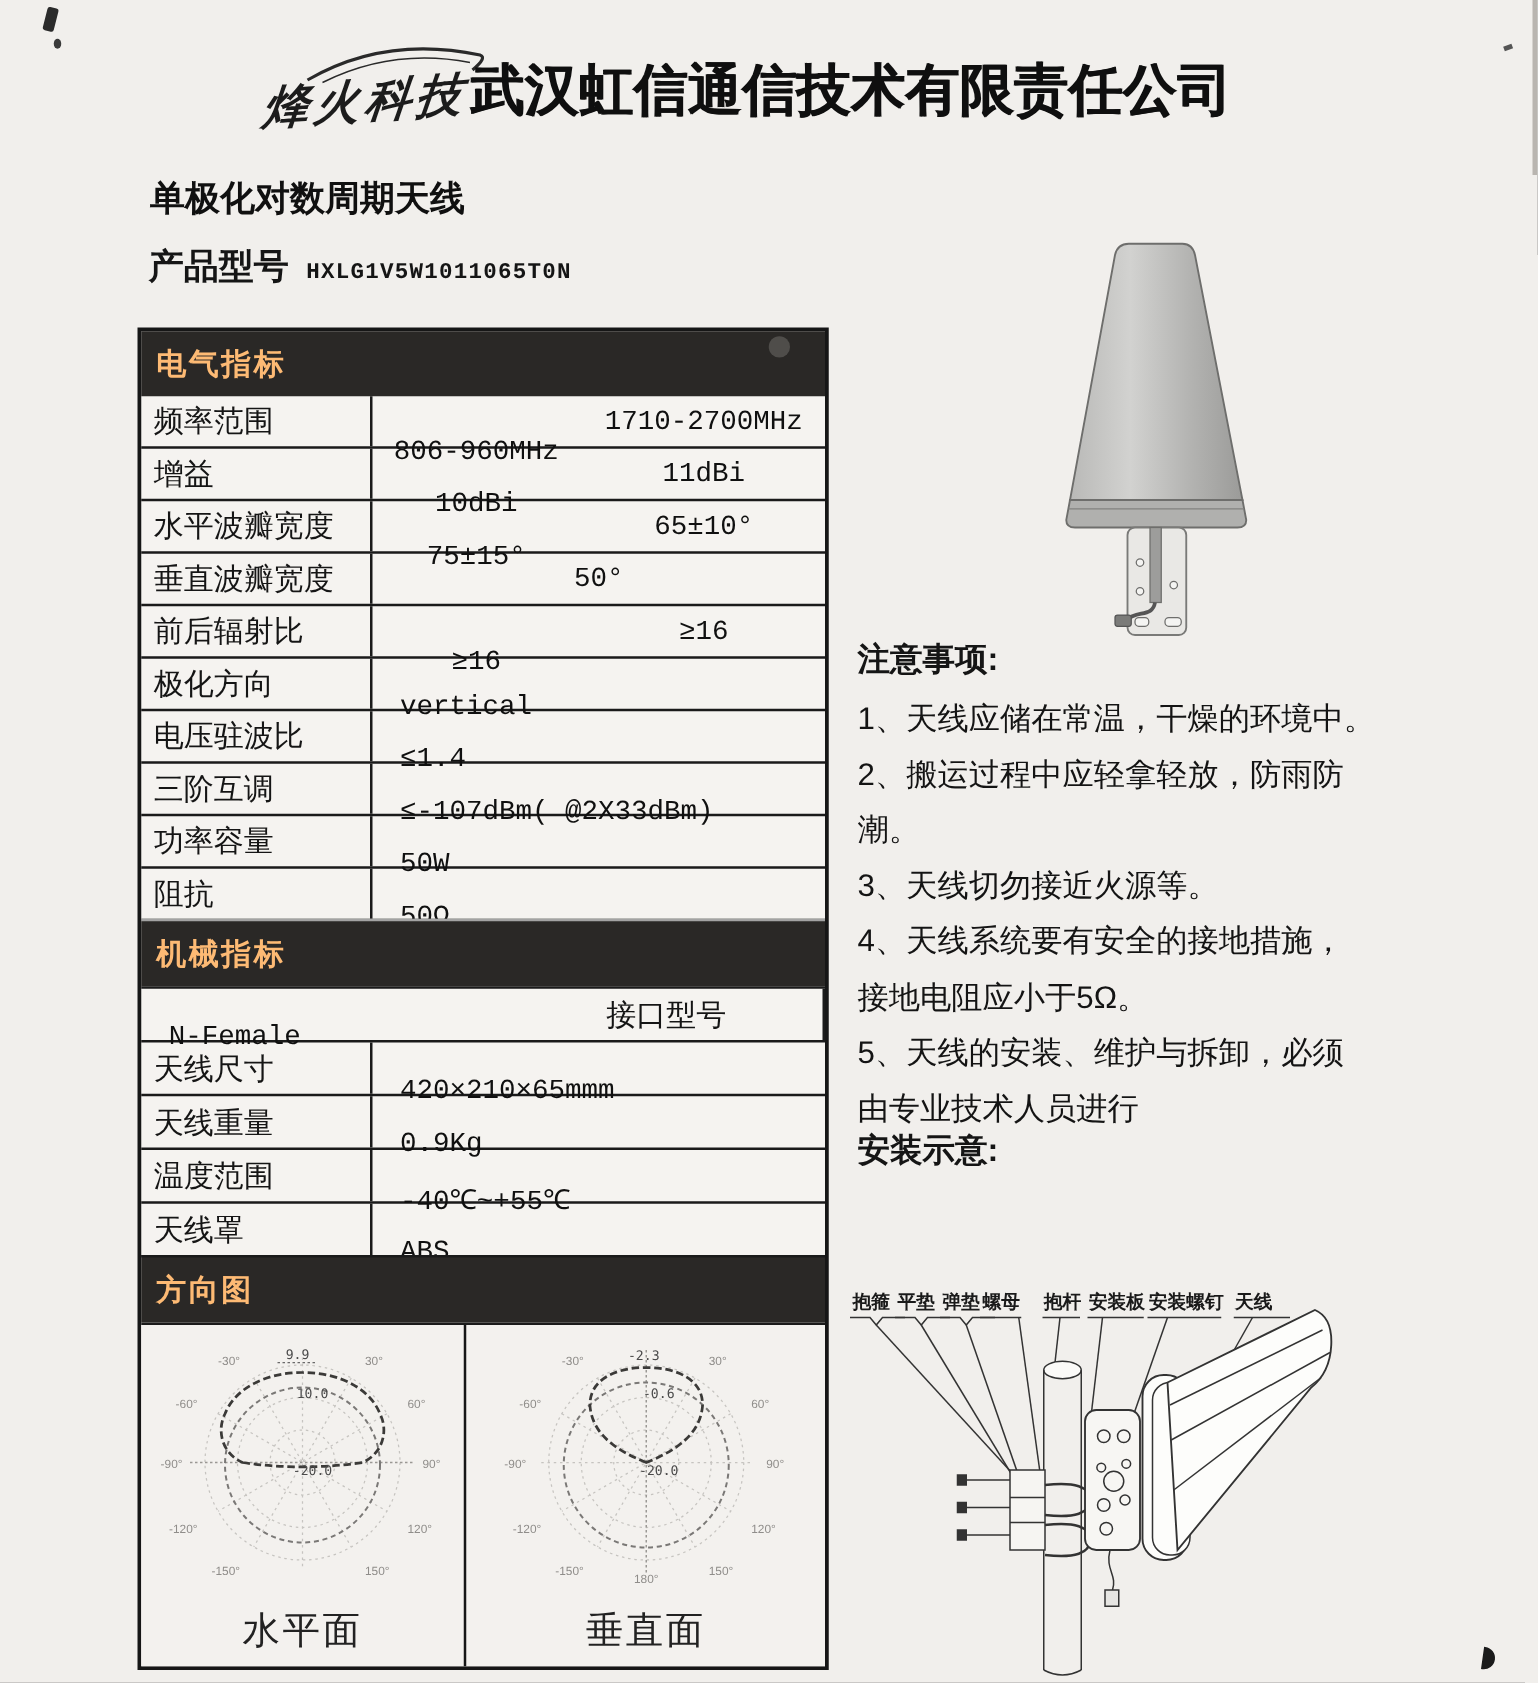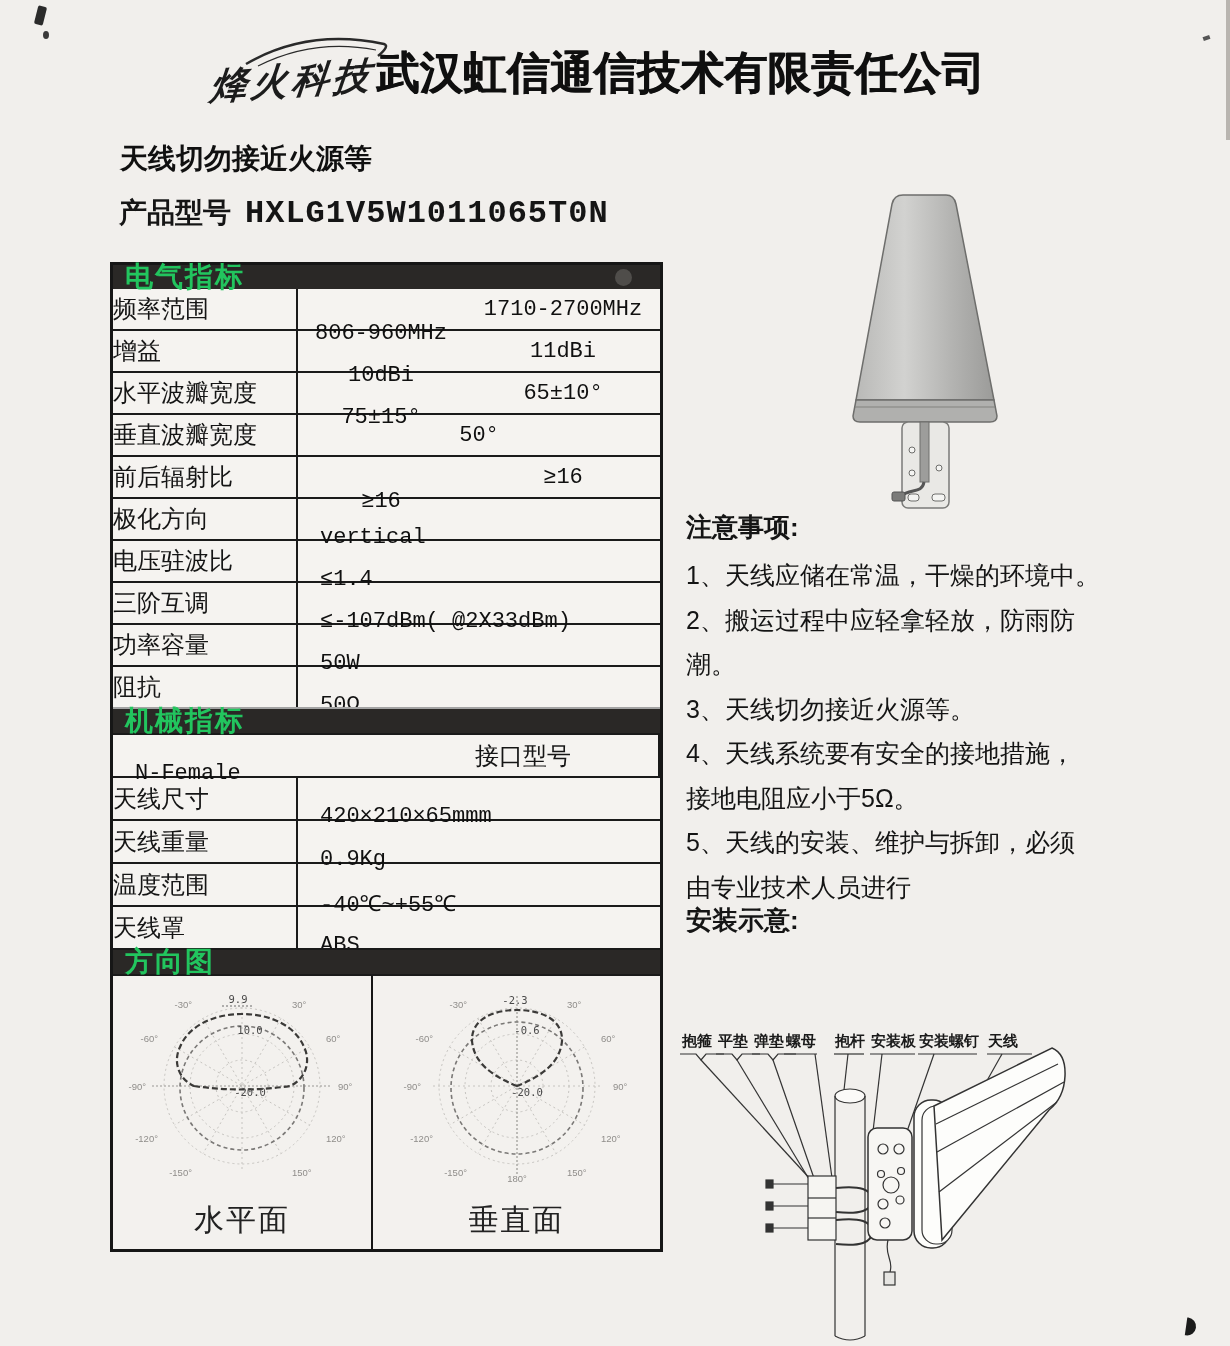--- a/index.html
+++ b/index.html
@@ -24,39 +24,39 @@
     text-shadow:1px 0 0 #0f0f0f;
   }
   .doc-title{
     position:absolute; left:120px; top:140px;
     font-size:28px; font-weight:700; color:#101010;
   }
   .model-line{position:absolute; left:119px; top:194px; font-size:28px;}
   .model-prefix{font-weight:700;}
   .model-code{
     font-family:"Liberation Mono","DejaVu Sans Mono",monospace;
-    font-size:32px; margin-left:14px; letter-spacing:1px; font-weight:600;
+    font-size:18px; margin-left:14px; letter-spacing:1px; font-weight:600;
   }
   
   .spec-table{
     position:absolute; left:110px; top:262px; width:553px;
     border:3px solid #161616; background:#f5f3f0; box-sizing:border-box;
   }
   .sec-bar{
-    height:24px; background:#2a2826; color:#22c55e;
-    font-size:28px; font-weight:700; letter-spacing:2px;
+    height:52px; background:#2a2826; color:#fdba74;
+    font-size:24px; font-weight:700; letter-spacing:2px;
     display:flex; align-items:center; padding-left:12px; position:relative;
   }
   .sec-smudge{
     position:absolute; right:28px; top:4px; width:17px; height:17px;
     border-radius:50%; background:#6d6b68; opacity:.55;
   }
   .row{display:flex; border-top:2px solid #1a1a1a; height:40px; align-items:stretch;}
   .cell{display:flex; align-items:center; box-sizing:border-box;}
-  .c-label{width:185px; padding-left:0; border-right:2px solid #1a1a1a; font-size:24px;}
+  .c-label{width:185px; padding-left:10px; border-right:2px solid #1a1a1a; font-size:24px;}
   .c-v1{width:168px; border-right:2px solid #1a1a1a; justify-content:center;margin-top:44px;}
   .c-v2{flex:1; justify-content:center;}
   .c-span{flex:1; padding-left:22px;margin-top:36px;}
   .val{
     font-family:"Liberation Mono","DejaVu Sans Mono",monospace;
     font-size:22px; color:#101010;
   }
   
   .plots{display:flex; height:273px; border-top:2px solid #1a1a1a; background:#f3f1ee;}
   .plot-cell{position:relative; box-sizing:border-box;}
@@ -98,21 +98,21 @@
   <div class="corner-mark"></div>
   <div class="edge-shade"></div>
 
   <svg class="logo-swoosh" width="180" height="46" viewBox="0 0 180 46">
     <path d="M 18,36 Q 80,0 156,16 Q 162,18 150,28" fill="none" stroke="#2a2a2a" stroke-width="2.5"></path>
     <path d="M 30,38 Q 86,10 148,22" fill="none" stroke="#2a2a2a" stroke-width="1.2"></path>
   </svg>
   <div class="logo-script">烽火科技</div>
   <div class="company-name">武汉虹信通信技术有限责任公司</div>
 
-  <div class="doc-title">天线切勿接近火源等</div>
+  <div class="doc-title">单极化对数周期天线</div>
   <div class="model-line">
     <span class="model-prefix">产品型号</span><span class="model-code">HXLG1V5W1011065T0N</span>
   </div>
 
   <div class="spec-table">
 
     <div class="sec-bar">
       <span>电气指标</span>
       <span class="sec-smudge"></span>
     </div>

